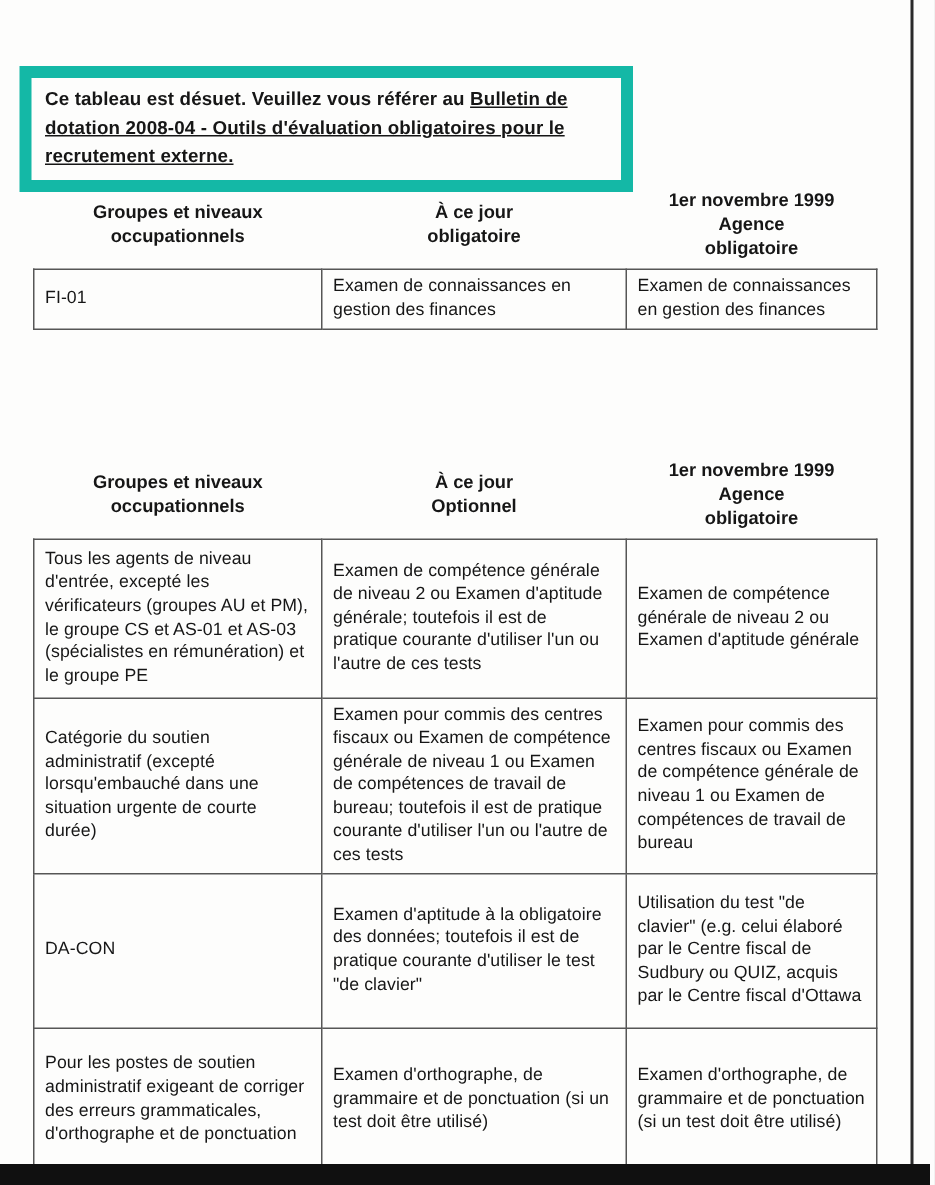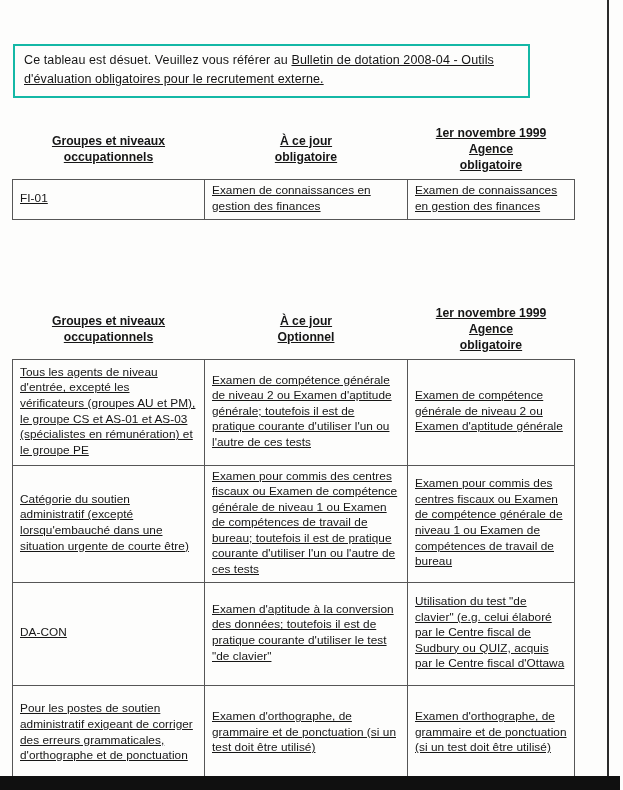--- a/index.html
+++ b/index.html
@@ -6,30 +6,30 @@
   html,body { background:#e8e8e8; }
   body {
     width:623px; height:790px; position:relative;
     font-family:"Liberation Sans", sans-serif; color:#161616;
   }
   .page {
     position:absolute; inset:0; background:#fdfdfc; overflow:hidden;
   }
   
   .notice {
-    position:absolute; left:13px; top:44px; width:517px;
-    border:2px solid #14b8a6;
+    position:absolute; left:13px; top:44px; width:409px;
+    border:8px solid #14b8a6;
     padding:5px 9px 7px 9px;
-    font-weight:normal; font-size:12.5px; line-height:1.5;
+    font-weight:bold; font-size:12.5px; line-height:1.5;
     letter-spacing:.1px;
   }
   .notice .u { text-decoration:underline; }
 
   
-  table.t { position:absolute; border-collapse:collapse; table-layout:fixed; width:562px; left:12px;text-decoration:underline; }
+  table.t { position:absolute; border-collapse:collapse; table-layout:fixed; width:562px; left:22px; }
   .t th {
     font-weight:bold; font-size:12.2px; text-align:center;
     vertical-align:middle; white-space:pre-line; line-height:1.3;
     border:none; padding:2px 4px 5px 4px;
   }
   .t td {
     border:1px solid #565656;
     font-size:11.8px; line-height:1.32;
     padding:3px 7px 4px 7px; vertical-align:middle;
     letter-spacing:.05px;
@@ -105,27 +105,27 @@
 obligatoire</th>
       </tr>
     </thead>
     <tbody>
       <tr>
         <td>Tous les agents de niveau d'entrée, excepté les vérificateurs (groupes AU et PM), le groupe CS et AS-01 et AS-03 (spécialistes en rémunération) et le groupe PE</td>
         <td>Examen de compétence générale de niveau 2 ou Examen d'aptitude générale; toutefois il est de pratique courante d'utiliser l'un ou l'autre de ces tests</td>
         <td>Examen de compétence générale de niveau 2 ou Examen d'aptitude générale</td>
       </tr>
       <tr>
-        <td>Catégorie du soutien administratif (excepté lorsqu'embauché dans une situation urgente de courte être)</td>
+        <td>Catégorie du soutien administratif (excepté lorsqu'embauché dans une situation urgente de courte durée)</td>
         <td>Examen pour commis des centres fiscaux ou Examen de compétence générale de niveau 1 ou Examen de compétences de travail de bureau; toutefois il est de pratique courante d'utiliser l'un ou l'autre de ces tests</td>
         <td>Examen pour commis des centres fiscaux ou Examen de compétence générale de niveau 1 ou Examen de compétences de travail de bureau</td>
       </tr>
       <tr>
         <td>DA-CON</td>
-        <td>Examen d'aptitude à la conversion des données; toutefois il est de pratique courante d'utiliser le test "de clavier"</td>
+        <td>Examen d'aptitude à la obligatoire des données; toutefois il est de pratique courante d'utiliser le test "de clavier"</td>
         <td>Utilisation du test "de clavier" (e.g. celui élaboré par le Centre fiscal de Sudbury ou QUIZ, acquis par le Centre fiscal d'Ottawa</td>
       </tr>
       <tr>
         <td>Pour les postes de soutien administratif exigeant de corriger des erreurs grammaticales, d'orthographe et de ponctuation</td>
         <td>Examen d'orthographe, de grammaire et de ponctuation (si un test doit être utilisé)</td>
         <td>Examen d'orthographe, de grammaire et de ponctuation (si un test doit être utilisé)</td>
       </tr>
     </tbody>
   </table>
 

